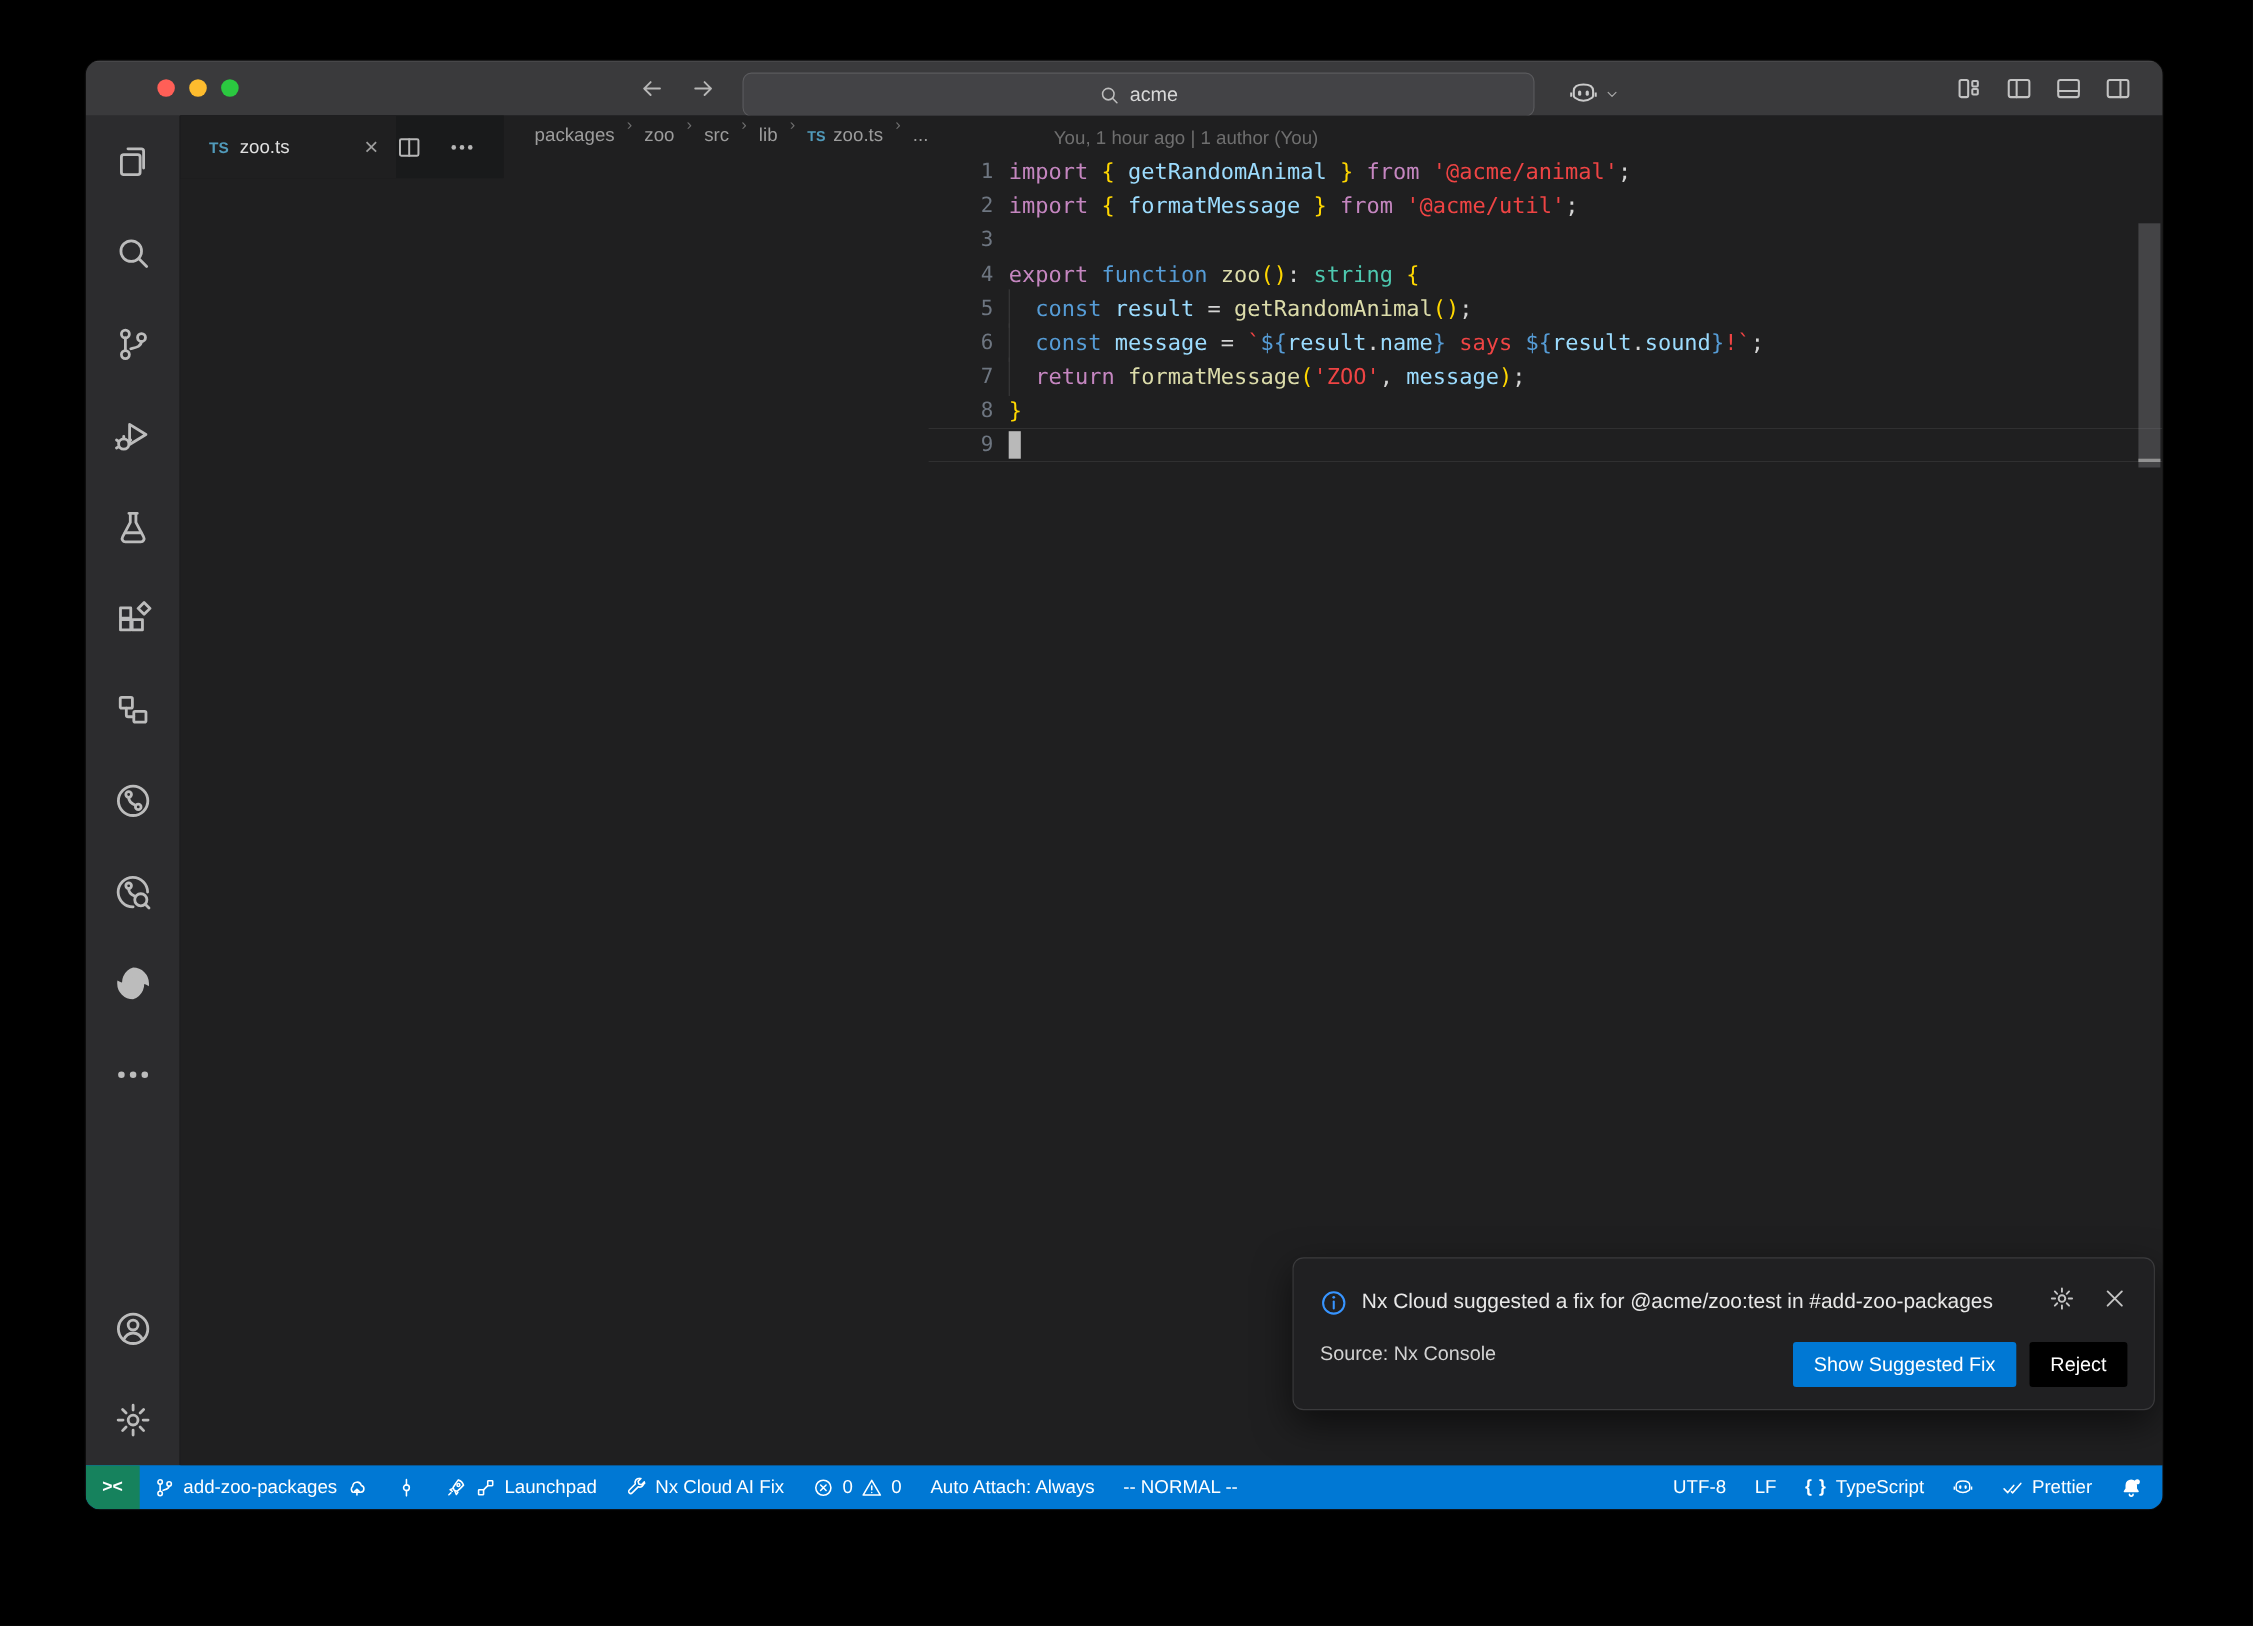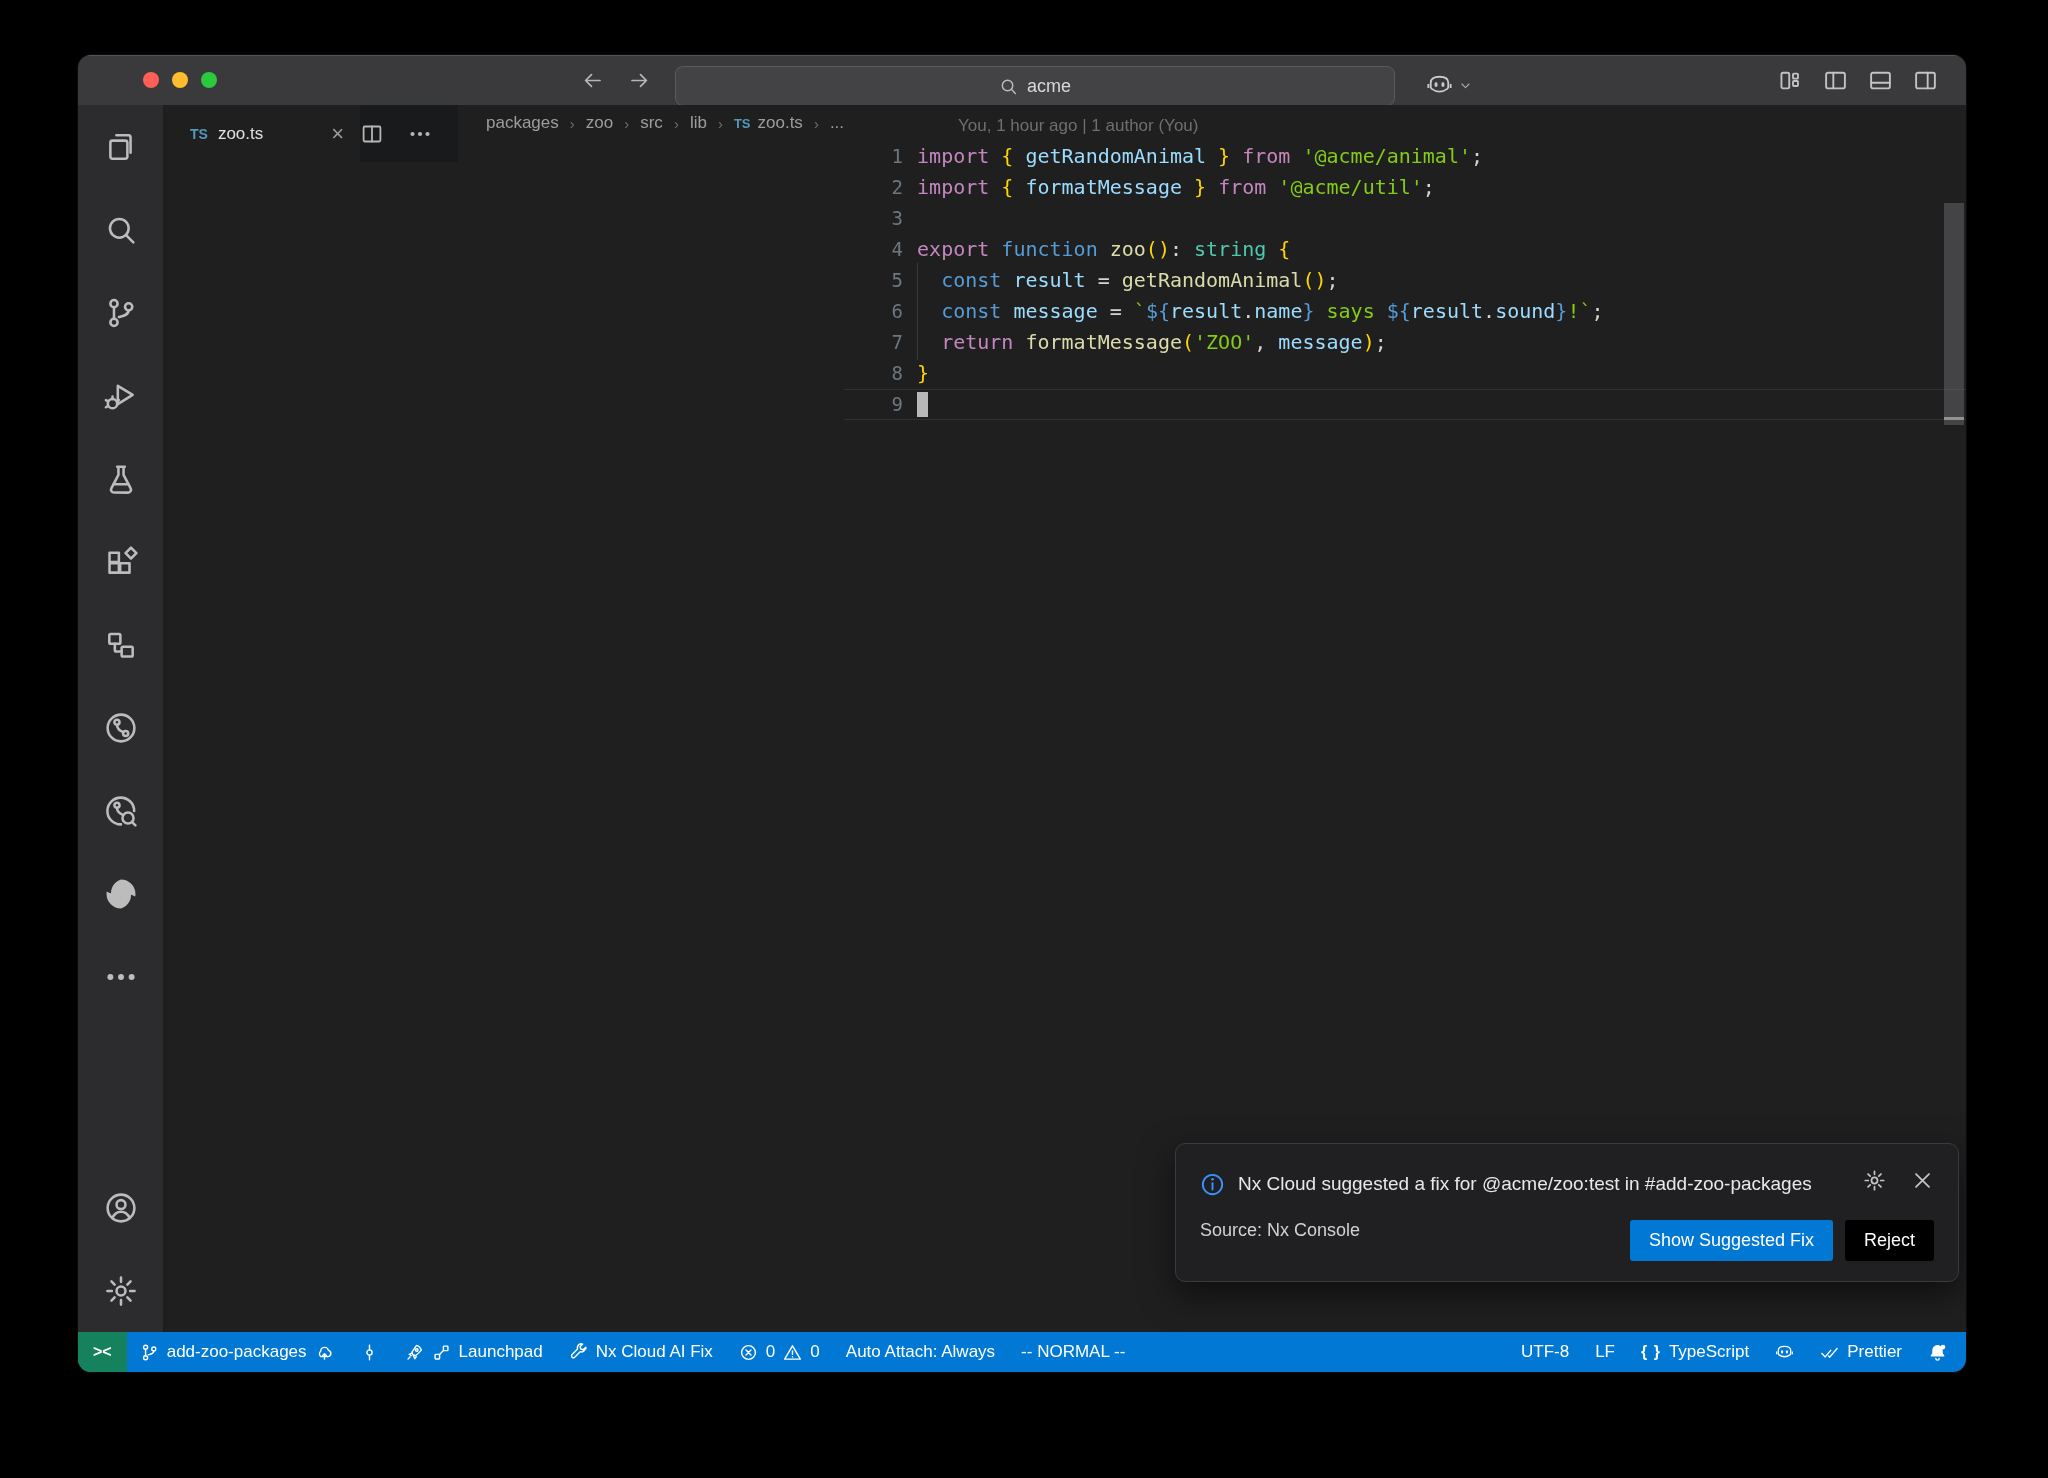--- a/index.html
+++ b/index.html
@@ -36,39 +36,39 @@
   .editorcol{flex:1;display:flex;flex-direction:row;min-width:0;background:#1f1f20;position:relative;}
   
   .tabstrip{height:57px;flex:none;background:#191a1b;display:flex;align-items:stretch;}
   .tab{width:196px;box-sizing:border-box;background:#1f1f20;display:flex;align-items:center;
        padding:0 16px 0 26px;gap:10px;font-size:17px;color:#e0e0e0;}
   .tab-badge{color:#519aba;font-weight:700;font-size:14px;}
   .tab-close{margin-left:auto;color:#9d9d9d;font-size:22px;line-height:1;}
   .tab-actions{margin-left:auto;display:flex;align-items:center;gap:24px;padding-right:26px;color:#b6b6b6;}
   .tab-actions .icon{width:24px;height:24px;}
   
-  .breadcrumbs{height:36px;flex:none;display:flex;align-items:center;padding-left:28px;gap:11px;
+  .breadcrumbs{height:36px;flex:none;display:flex;padding-left:28px;gap:11px;
                color:#9d9d9d;font-size:17px;}
   .bc-item{display:flex;align-items:center;gap:7px;}
   .bc-sep{color:#6f6f6f;font-size:15px;}
   .bc-badge{color:#519aba;font-weight:700;font-size:13px;}
   
   .editor{flex:1;position:relative;overflow:hidden;padding-top:5px;
           font-family:"DejaVu Sans Mono",monospace;font-size:20px;color:#d4d4d4;}
   .blame{height:31px;line-height:31px;padding-left:114px;color:#6f6f6f;font-size:17px;
          font-family:"Liberation Sans",sans-serif;}
   .line{display:flex;height:31px;line-height:31px;position:relative;}
   .ln{flex:none;width:73px;box-sizing:border-box;padding-right:14px;text-align:right;
       color:#6e7681;font-size:19px;}
   .code{white-space:pre;position:relative;}
   .line.guide .code::before{content:"";position:absolute;left:0;top:-2px;bottom:-2px;border-left:1px solid #3a3a3b;}
   .line.current{box-shadow:inset 0 1px 0 rgba(255,255,255,.08),inset 0 -1px 0 rgba(255,255,255,.08);}
   .cursor{position:absolute;left:73px;top:3px;width:11px;height:25px;background:#b9b9b9;}
   .tk-kw{color:#c586c0;} .tk-decl{color:#569cd6;} .tk-fn{color:#dcdcaa;} .tk-var{color:#9cdcfe;}
-  .tk-type{color:#4ec9b0;} .tk-str{color:#84cc16;margin-top:19px;} .tk-br{color:#ffd700;} .tk-tblue{color:#569cd6;}
+  .tk-type{color:#4ec9b0;} .tk-str{color:#ef4444;margin-top:19px;} .tk-br{color:#ffd700;} .tk-tblue{color:#569cd6;}
   .tk-punc{color:#d4d4d4;}
   .scrollbar{position:absolute;right:2px;top:98px;width:20px;height:222px;background:rgba(130,130,134,.38);}
   .scroll-marker{position:absolute;right:2px;top:312px;width:20px;height:3px;background:#929292;}
   
   .statusbar{height:40px;flex:none;display:flex;align-items:stretch;color:#fff;font-size:17px;}
   .sb-left{display:flex;align-items:stretch;flex:1;min-width:0;overflow:hidden;}
   .sb-right{display:flex;align-items:stretch;padding-right:6px;}
   .sb-item{display:flex;align-items:center;gap:8px;padding:0 13px;white-space:nowrap;}
   .sb-item .icon{width:19px;height:19px;}
   .sb-remote{padding:0 15px;font-weight:700;font-size:16px;}

